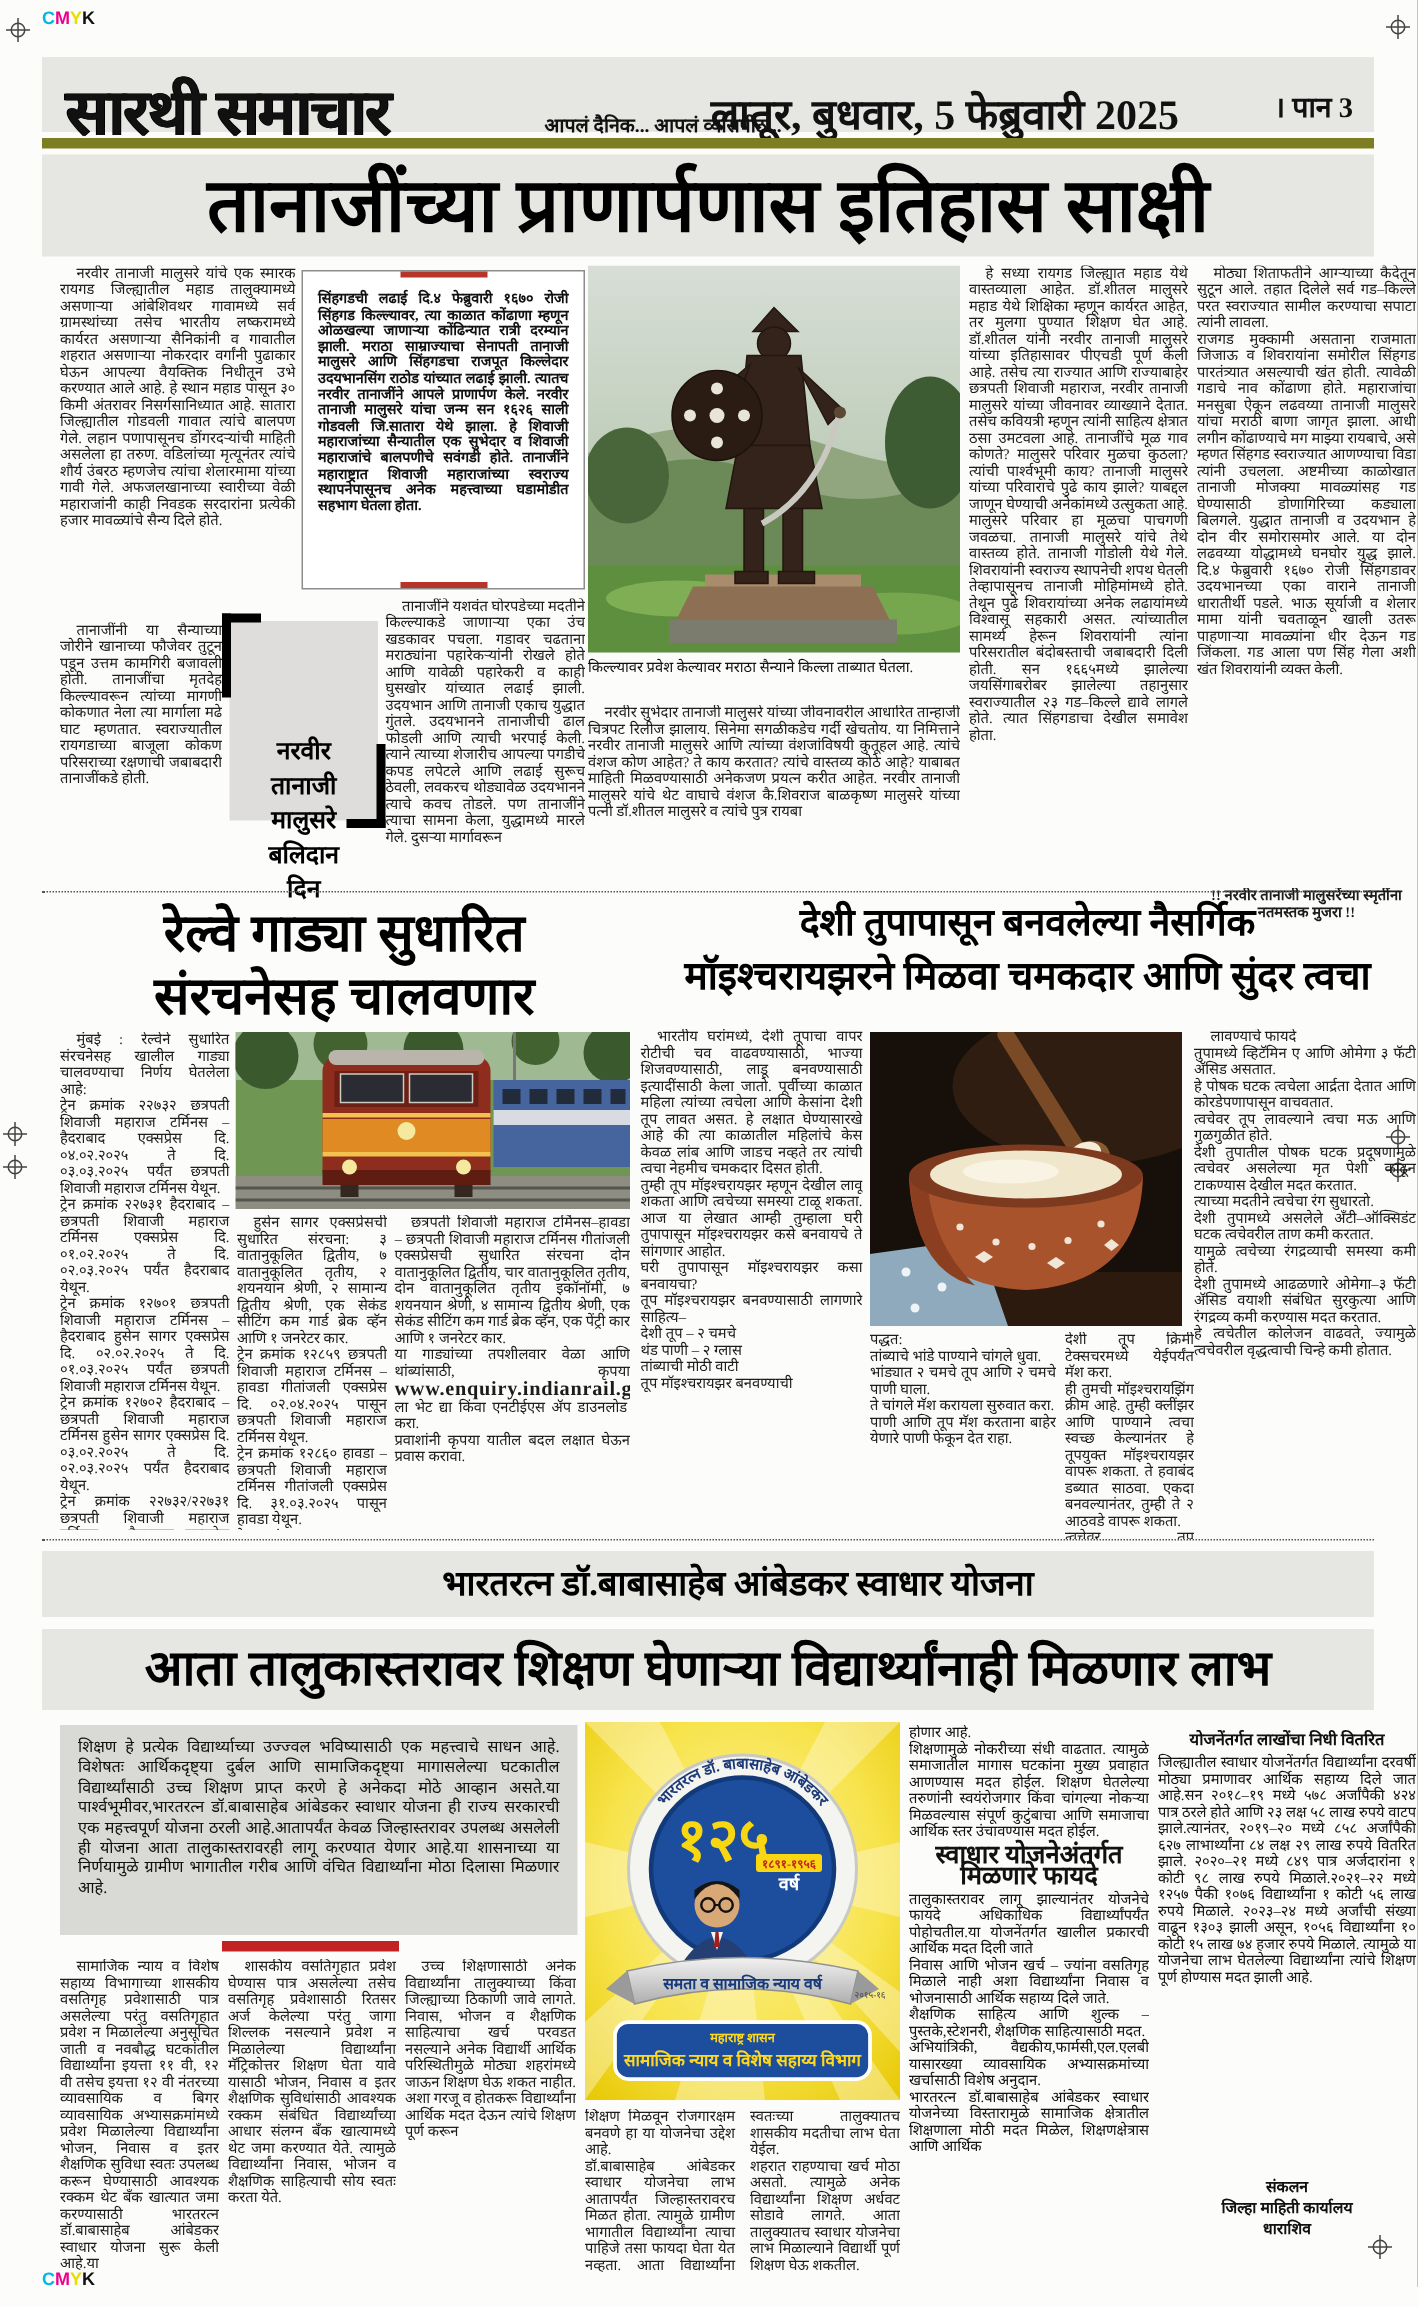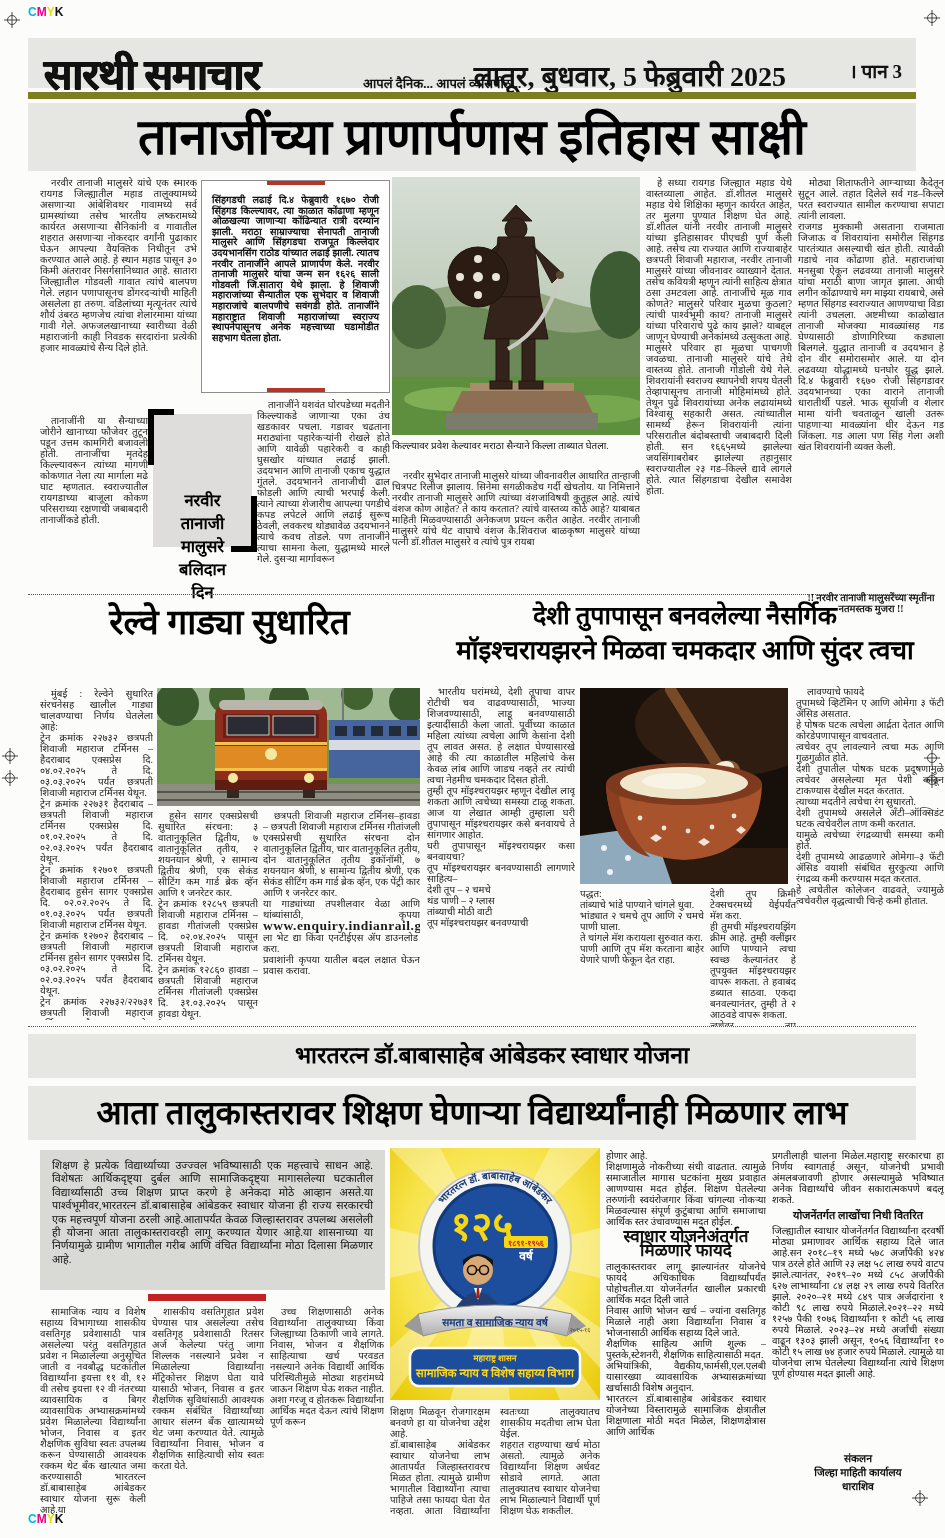--- a/index.html
+++ b/index.html
@@ -167,20 +167,21 @@
 
   <div class="bt" style="left:646px;top:177px;width:146px;height:411px;">हे सध्या रायगड जिल्ह्यात महाड येथे वास्तव्याला आहेत. डॉ.शीतल मालुसरे महाड येथे शिक्षिका म्हणून कार्यरत आहेत, तर मुलगा पुण्यात शिक्षण घेत आहे. डॉ.शीतल यांनी नरवीर तानाजी मालुसरे यांच्या इतिहासावर पीएचडी पूर्ण केली आहे. तसेच त्या राज्यात आणि राज्याबाहेर छत्रपती शिवाजी महाराज, नरवीर तानाजी मालुसरे यांच्या जीवनावर व्याख्याने देतात. तसेच कवियत्री म्हणून त्यांनी साहित्य क्षेत्रात ठसा उमटवला आहे. तानाजींचे मूळ गाव कोणते? मालुसरे परिवार मुळचा कुठला? त्यांची पार्श्वभूमी काय? तानाजी मालुसरे यांच्या परिवाराचे पुढे काय झाले? याबद्दल जाणून घेण्याची अनेकांमध्ये उत्सुकता आहे. मालुसरे परिवार हा मूळचा पाचगणी जवळचा. तानाजी मालुसरे यांचे तेथे वास्तव्य होते. तानाजी गोडोली येथे गेले. शिवरायांनी स्वराज्य स्थापनेची शपथ घेतली तेव्हापासूनच तानाजी मोहिमांमध्ये होते. तेथून पुढे शिवरायांच्या अनेक लढायांमध्ये विश्वासू सहकारी असत. त्यांच्यातील सामर्थ्य हेरून शिवरायांनी त्यांना परिसरातील बंदोबस्ताची जबाबदारी दिली होती. सन १६६५मध्ये झालेल्या जयसिंगाबरोबर झालेल्या तहानुसार स्वराज्यातील २३ गड–किल्ले द्यावे लागले होते. त्यात सिंहगडाचा देखील समावेश होता.</div>
   <div class="bt pre" style="left:798px;top:177px;width:146px;height:368px;">मोठ्या शिताफतीने आग्ऱ्याच्या कैदेतून सुटून आले. तहात दिलेले सर्व गड–किल्ले परत स्वराज्यात सामील करण्याचा सपाटा त्यांनी लावला.
 राजगड मुक्कामी असताना राजमाता जिजाऊ व शिवरायांना समोरील सिंहगड पारतंत्र्यात असल्याची खंत होती. त्यावेळी गडाचे नाव कोंढाणा होते. महाराजांचा मनसुबा ऐकून लढवय्या तानाजी मालुसरे यांचा मराठी बाणा जागृत झाला. आधी लगीन कोंढाण्याचे मग माझ्या रायबाचे, असे म्हणत सिंहगड स्वराज्यात आणण्याचा विडा त्यांनी उचलला. अष्टमीच्या काळोखात तानाजी मोजक्या मावळ्यांसह गड घेण्यासाठी डोणागिरिच्या कड्याला बिलगले. युद्धात तानाजी व उदयभान हे दोन वीर समोरासमोर आले. या दोन लढवय्या योद्धामध्ये घनघोर युद्ध झाले. दि.४ फेब्रुवारी १६७० रोजी सिंहगडावर उदयभानच्या एका वाराने तानाजी धारातीर्थी पडले. भाऊ सूर्याजी व शेलार मामा यांनी चवताळून खाली उतरू पाहणाऱ्या मावळ्यांना धीर देऊन गड जिंकला. गड आला पण सिंह गेला अशी खंत शिवरायांनी व्यक्त केली.</div>
   <div class="bt" style="left:798px;top:548px;width:146px;height:40px;font-weight:bold;text-indent:0;text-align:center;margin-top:44px;">!! नरवीर तानाजी मालुसरेंच्या स्मृतींना नतमस्तक मुजरा !!</div>
 
   <div class="dotted-h" style="left:28px;top:594px;width:888px;"></div>
 
   <div class="abs headline" style="left:42px;top:602px;width:375px;height:84px;font-size:35px;line-height:42px;">
     <span>रेल्वे गाड्या सुधारित</span><br>
+    <span>संरचनेसह चालवणार</span>
   </div>
 
   <svg class="abs" style="left:157px;top:688px;" width="263" height="118" viewBox="0 0 263 118">
     <rect width="263" height="118" fill="#6f9653"></rect>
     <rect width="263" height="32" fill="#b9cdb4" opacity="0.65"></rect>
     <circle cx="20" cy="16" r="22" fill="#3a5a2e"></circle>
       <circle cx="70" cy="8" r="18" fill="#42622f"></circle>
     <circle cx="132" cy="12" r="20" fill="#3a5a2e"></circle>
       <circle cx="200" cy="6" r="16" fill="#42622f"></circle>
     <circle cx="252" cy="14" r="20" fill="#3a5a2e"></circle>
@@ -365,21 +366,20 @@
 शिक्षणामुळे नोकरीच्या संधी वाढतात. त्यामुळे समाजातील मागास घटकांना मुख्य प्रवाहात आणण्यास मदत होईल. शिक्षण घेतलेल्या तरुणांनी स्वयंरोजगार किंवा चांगल्या नोकऱ्या मिळवल्यास संपूर्ण कुटुंबाचा आणि समाजाचा आर्थिक स्तर उंचावण्यास मदत होईल.</div>
     <div class="subhead-inline" style="font-size:17px;line-height:14px;margin:3px 0;">स्वाधार योजनेअंतर्गत मिळणारे फायदे</div>
     <div class="pre" style="font-size:9.8px;line-height:11px;text-align:justify;">तालुकास्तरावर लागू झाल्यानंतर योजनेचे फायदे अधिकाधिक विद्यार्थ्यांपर्यंत पोहोचतील.या योजनेंतर्गत खालील प्रकारची आर्थिक मदत दिली जाते
 निवास आणि भोजन खर्च – ज्यांना वसतिगृह मिळाले नाही अशा विद्यार्थ्यांना निवास व भोजनासाठी आर्थिक सहाय्य दिले जाते.
 शैक्षणिक साहित्य आणि शुल्क – पुस्तके,स्टेशनरी, शैक्षणिक साहित्यासाठी मदत.
 अभियांत्रिकी, वैद्यकीय,फार्मसी,एल.एलबी यासारख्या व्यावसायिक अभ्यासक्रमांच्या खर्चासाठी विशेष अनुदान.
 भारतरत्न डॉ.बाबासाहेब आंबेडकर स्वाधार योजनेच्या विस्तारामुळे सामाजिक क्षेत्रातील शिक्षणाला मोठी मदत मिळेल, शिक्षणक्षेत्रास आणि आर्थिक</div>
   </div>
 
   <div class="abs" style="left:772px;top:1150px;width:172px;height:300px;overflow:hidden;">
-    <div style="font-size:9.8px;line-height:11px;text-align:justify;">प्रगतीलाही चालना मिळेल.महाराष्ट्र सरकारचा हा निर्णय स्वागतार्ह असून, योजनेची प्रभावी अंमलबजावणी होणार असल्यामुळे भविष्यात अनेक विद्यार्थ्यांचे जीवन सकारात्मकपणे बदलू शकते.</div>
     <div class="subhead-inline" style="font-size:11px;line-height:14px;margin:3px 0;">योजनेंतर्गत लाखोंचा निधी वितरित</div>
     <div style="font-size:9.8px;line-height:11px;text-align:justify;">जिल्ह्यातील स्वाधार योजनेंतर्गत विद्यार्थ्यांना दरवर्षी मोठ्या प्रमाणावर आर्थिक सहाय्य दिले जात आहे.सन २०१८–१९ मध्ये ५७८ अर्जांपैकी ४२४ पात्र ठरले होते आणि २३ लक्ष ५८ लाख रुपये वाटप झाले.त्यानंतर, २०१९–२० मध्ये ८५८ अर्जांपैकी ६२७ लाभार्थ्यांना ८४ लक्ष २९ लाख रुपये वितरित झाले. २०२०–२१ मध्ये ८४९ पात्र अर्जदारांना १ कोटी ९८ लाख रुपये मिळाले.२०२१–२२ मध्ये १२५७ पैकी १०७६ विद्यार्थ्यांना १ कोटी ५६ लाख रुपये मिळाले. २०२३–२४ मध्ये अर्जांची संख्या वाढून १३०३ झाली असून, १०५६ विद्यार्थ्यांना १० कोटी १५ लाख ७४ हजार रुपये मिळाले. त्यामुळे या योजनेचा लाभ घेतलेल्या विद्यार्थ्यांना त्यांचे शिक्षण पूर्ण होण्यास मदत झाली आहे.</div>
   </div>
 
   <div class="credit" style="left:772px;top:1452px;width:172px;">संकलन
 जिल्हा माहिती कार्यालय
 धाराशिव</div>
 
 </div>
 

